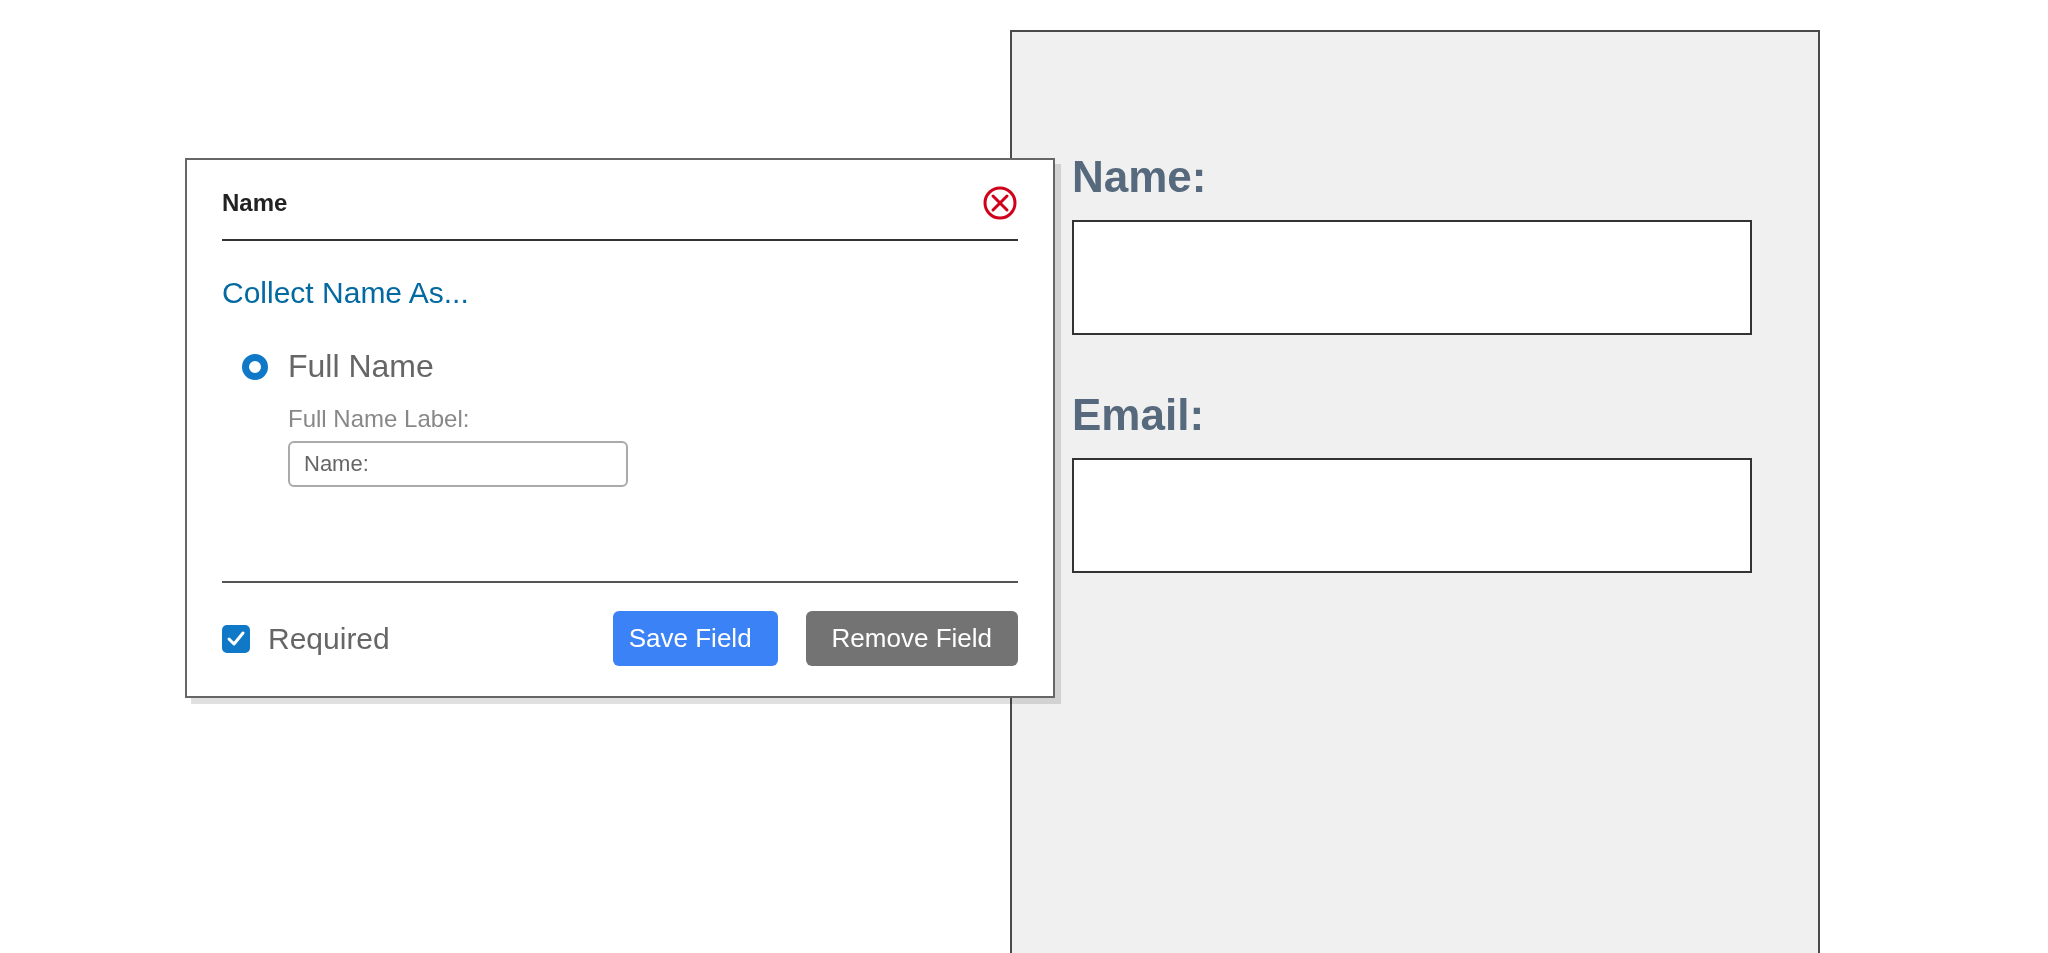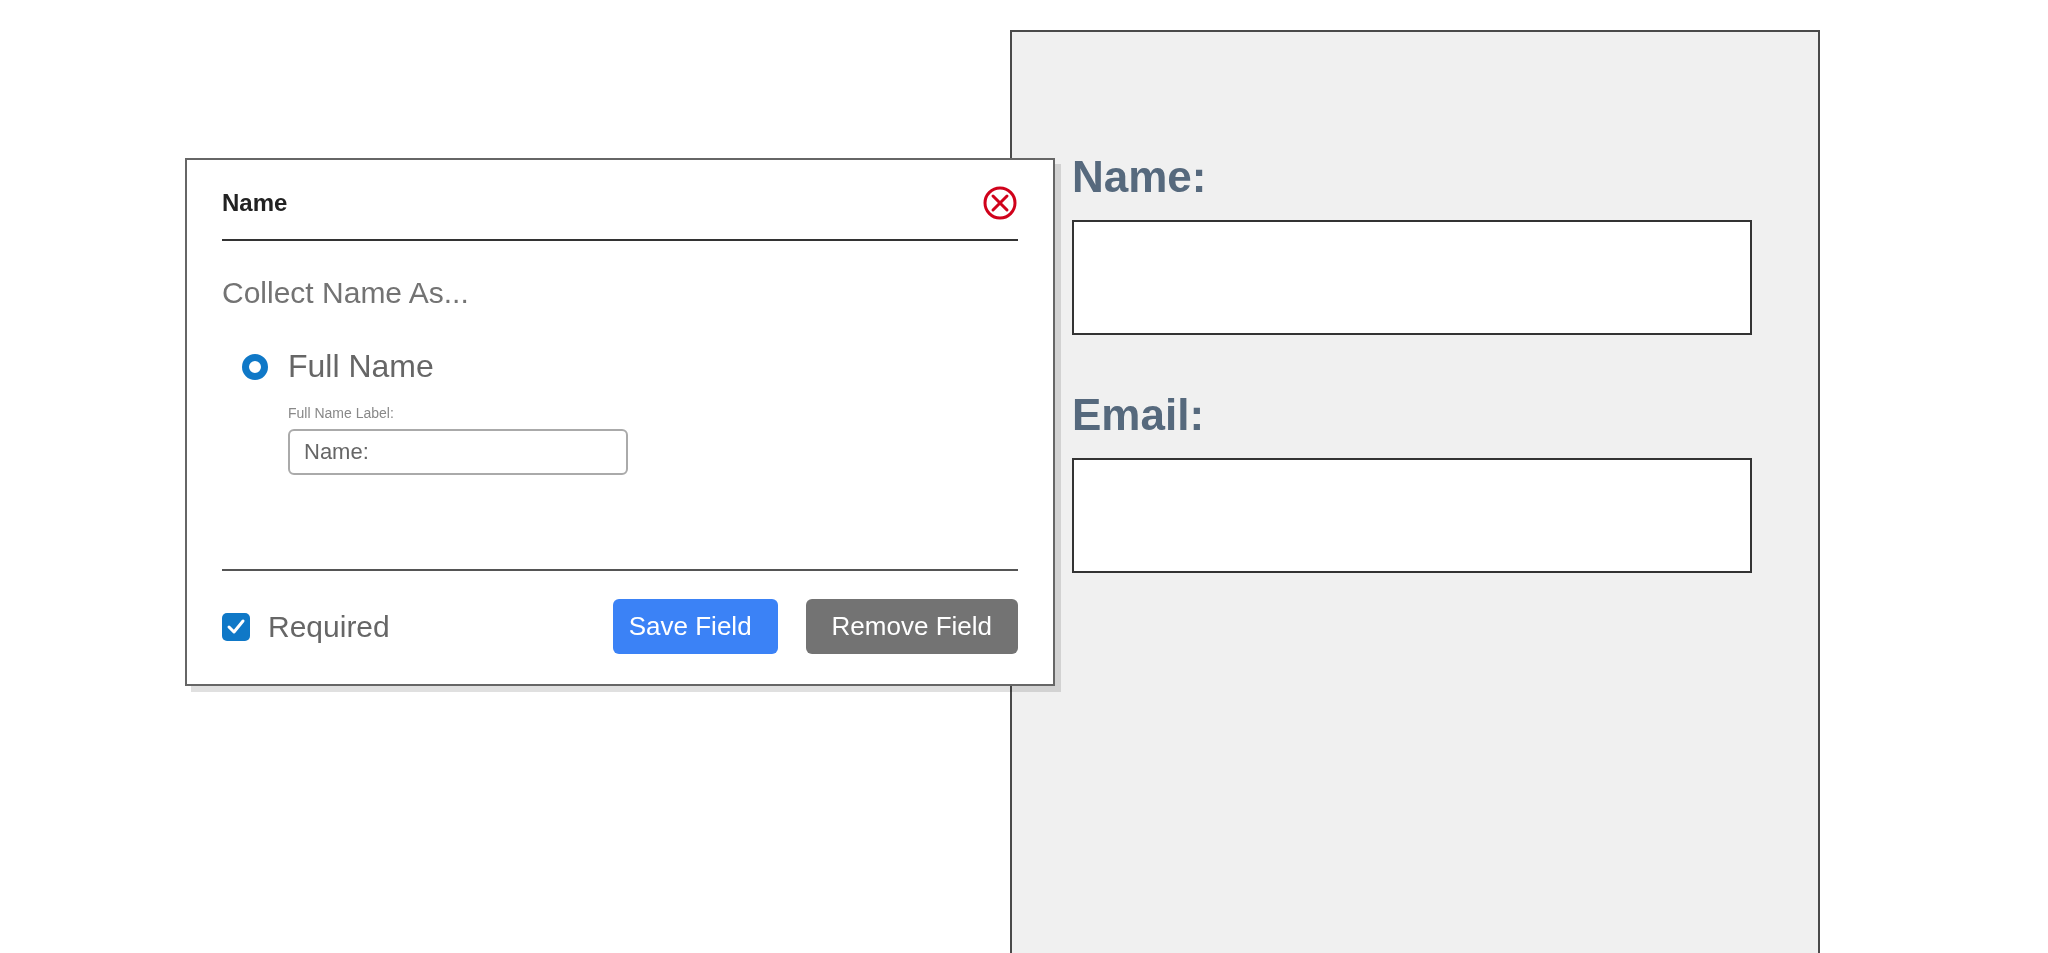--- a/index.html
+++ b/index.html
@@ -90,21 +90,21 @@
       color: #222;
     }
     .close-icon {
       cursor: pointer;
     }
     .close-icon svg {
       display: block;
     }
     .section-label {
       font-size: 30px;
-      color: #737373;
+      color: #0369a1;
       font-weight: 500;
       margin-bottom: 38px;
     }
     .radio-group {
       padding-left: 20px;
       border-bottom: 2px solid #555;
       padding-bottom: 48px;
       margin-bottom: 28px;
       margin-top: 36px;
     }
@@ -131,21 +131,21 @@
     .radio-label {
       font-size: 32px;
       color: #666;
       font-weight: 500;
     }
     .sublabel-wrap {
       margin-left: 46px;
       margin-bottom: 46px;
     }
     .sublabel {
-      font-size: 14px;
+      font-size: 24px;
       color: #888;
       margin-bottom: 8px;
     }
     .text-input {
       width: 340px;
       height: 46px;
       border: 2px solid #aaa;
       border-radius: 6px;
       padding: 0 14px;
       font-size: 22px;

